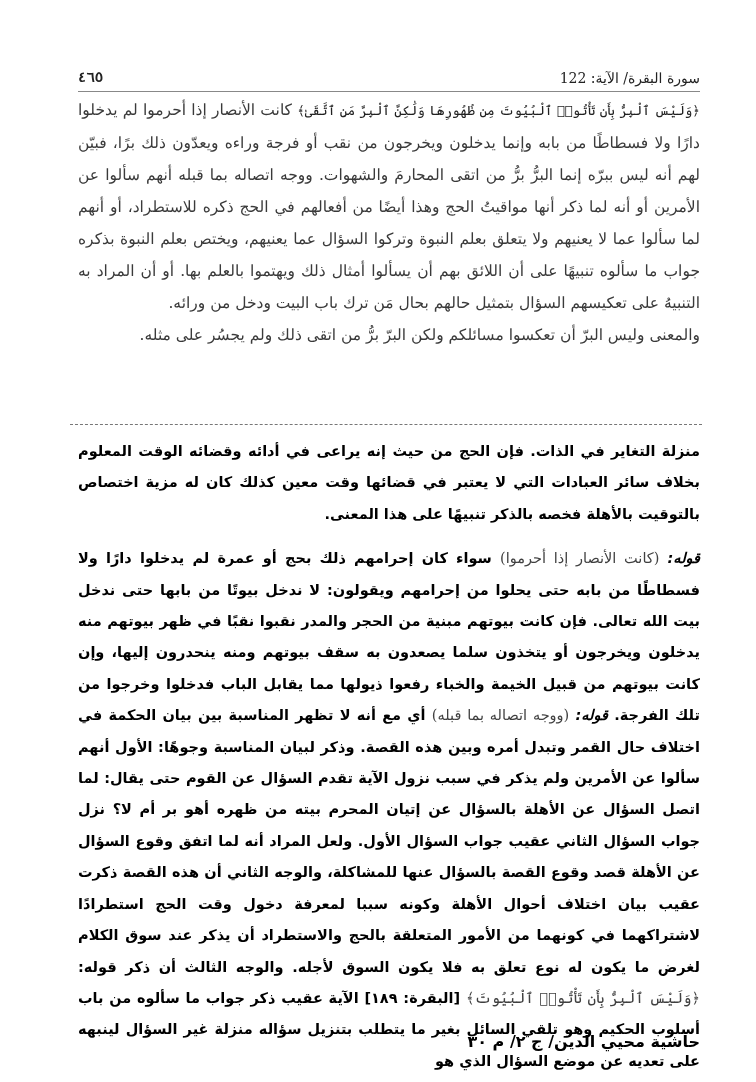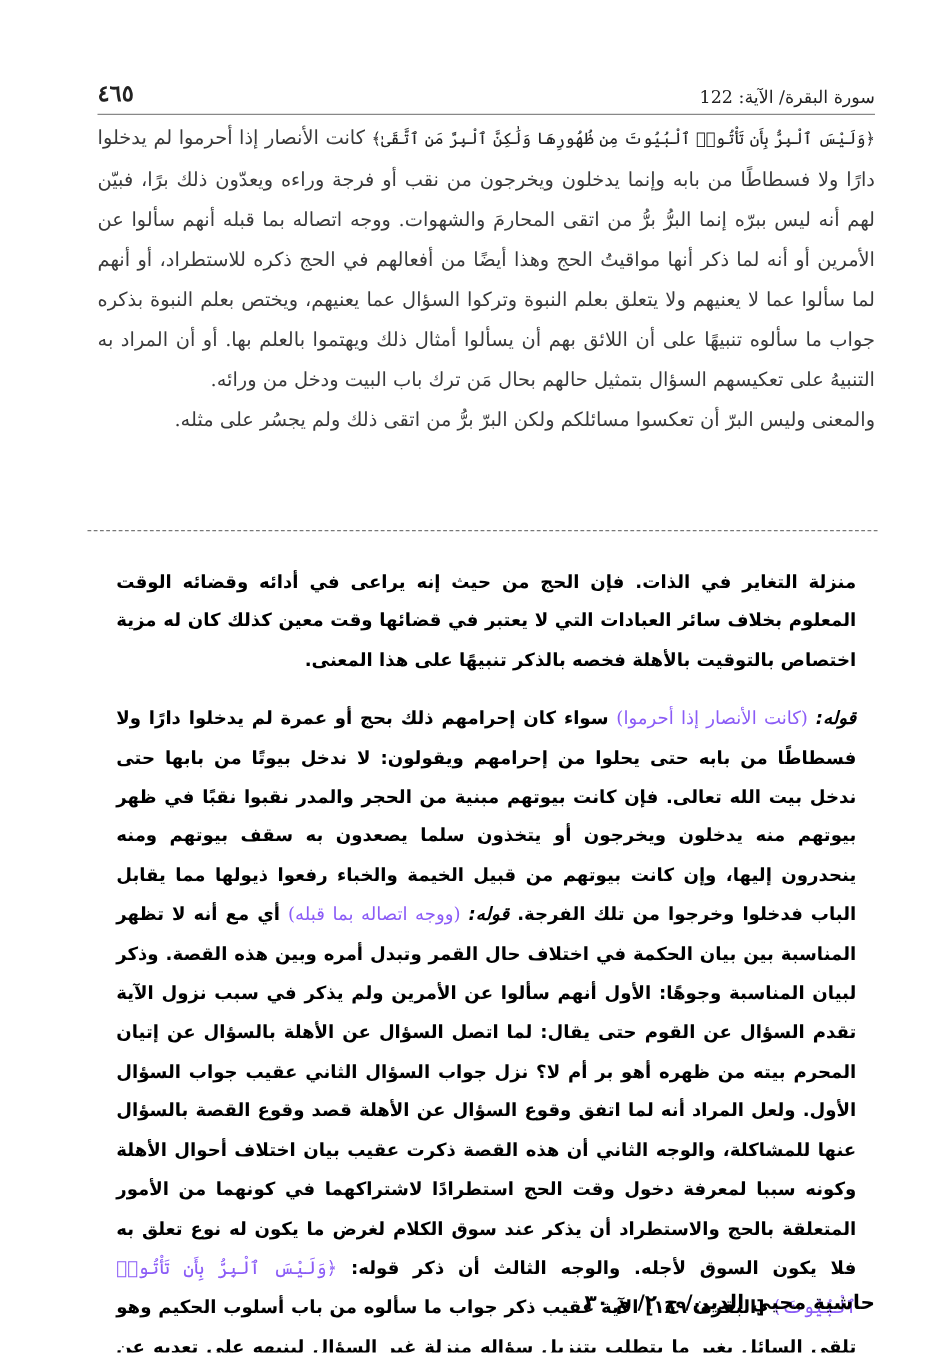--- a/index.html
+++ b/index.html
@@ -7,39 +7,39 @@
       width: 756px; height: 1082px; overflow: hidden; position: relative;
       font-family: "DejaVu Serif", serif; color: #111;
     }
     .page { position: absolute; left: 78px; top: 0; width: 622px; direction: rtl; }
     .running-head {
       position: absolute; top: 62px; left: 0; right: 0; height: 24px;
       display: flex; justify-content: space-between; align-items: flex-end;
       font-size: 14px; color: #222;
     }
     .running-head .title { font-family: "DejaVu Serif", serif; }
-    .running-head .pageno { font-family: Liberation Sans, sans-serif; font-weight: bold; font-size: 18px; }
+    .running-head .pageno { font-family: Liberation Mono, monospace; font-weight: bold; font-size: 14px; }
     .head-rule { position: absolute; top: 91px; left: 0; right: 0; border-top: 1px solid #888; }
     .top-block {
       position: absolute; top: 94px; left: 0; right: 0;
       font-size: 15.5px; line-height: 32px; color: #3a3a3a; text-align: justify;
       text-align-last: right;
     }
     .top-block p { margin: 0; }
     .verse { color: #222; font-size: 13px; }
     .mid-rule { position: absolute; top: 424px; left: -8px; right: -2px; border-top: 1px dashed #777; }
     .bottom-block {
       position: absolute; top: 436px; left: 0; right: 0;
       font-family: "DejaVu Sans", sans-serif; font-weight: bold;
       font-size: 14.5px; line-height: 31.4px; color: #000; text-align: justify;
     }
-    .bottom-block p { margin: 15px; }
+    .bottom-block p { margin: 0; }
     .bottom-block p.para2 { margin-top: 13px; }
     .qawluh { font-weight: 900; font-style: italic; }
-    .quote { font-weight: normal; font-family: "DejaVu Serif", serif; color: #8b5cf6; }
+    .quote { font-weight: normal; font-family: "DejaVu Serif", serif; color: #404040; }
     .footer-sig {
       position: absolute; top: 1032px; right: 0;
       font-family: "DejaVu Sans", sans-serif; font-weight: bold; font-size: 16px; color: #000000;
     }
   </style>
 </head>
 <body>
 
 <div class="page">
   <div class="running-head">

